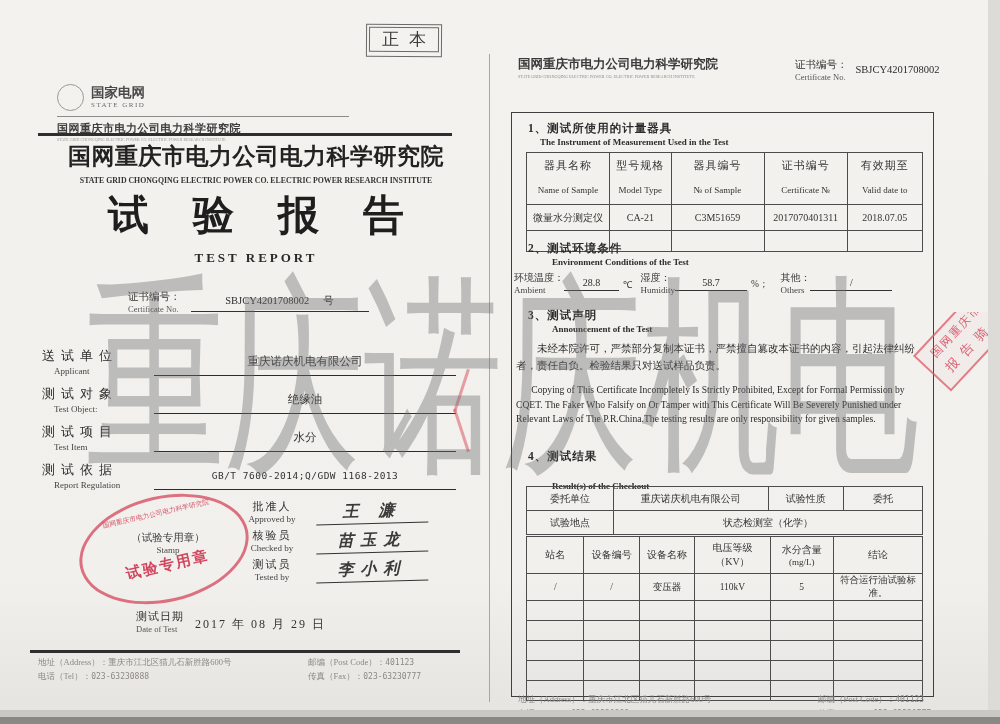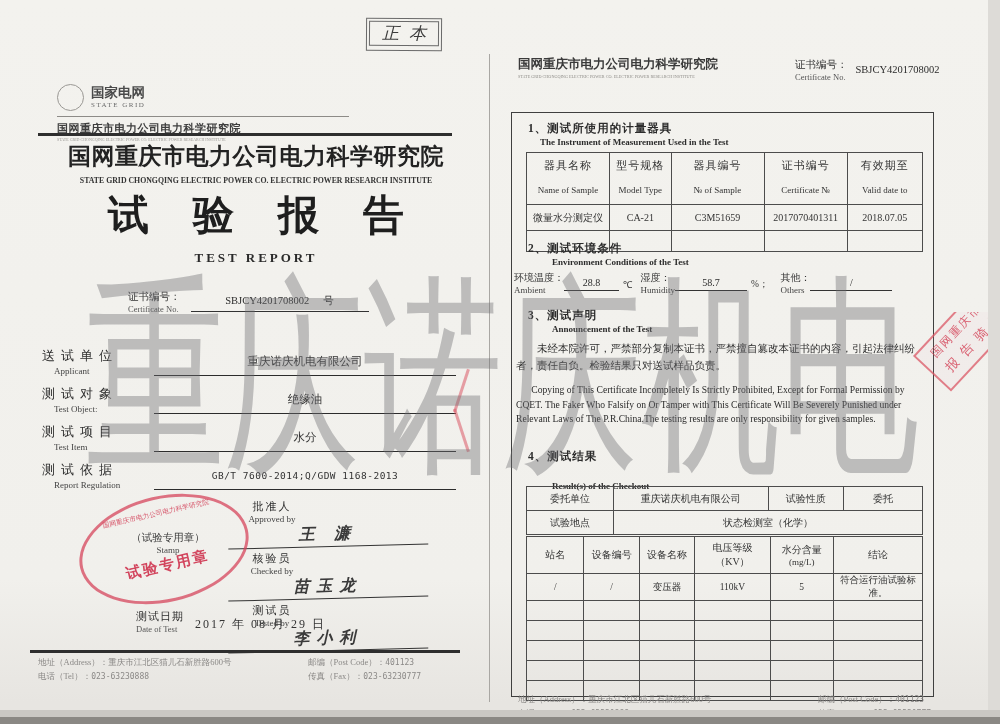--- a/index.html
+++ b/index.html
@@ -3,21 +3,21 @@
 <meta charset="utf-8">
 <style>
   html,body{margin:0;padding:0;background:#b7b5b1;}
   #scan{position:relative;width:1000px;height:724px;overflow:hidden;
         background:linear-gradient(180deg,#f3f2ee 0%,#f1f0ec 80%,#e7e5e1 97%);
         font-family:"Liberation Serif",serif;color:#2b2b2b;}
   .abs{position:absolute;}
   .center{text-align:center;}
 
   
-  #copy-box{left:366px;top:18px;width:74px;height:31px;border:1px solid #6a6a6a;transform:rotate(.4deg);font-style:italic;}
+  #copy-box{left:366px;top:24px;width:74px;height:31px;border:1px solid #6a6a6a;transform:rotate(.4deg);}
   #copy-box .inner{margin:2px;height:23px;border:1px solid #6a6a6a;display:flex;align-items:center;justify-content:center;
       font-size:17px;letter-spacing:10px;text-indent:10px;color:#3c3c3c;}
 
   
   #logo{left:57px;top:84px;width:300px;}
   #logo .row{display:flex;align-items:center;gap:7px;}
   #logo .sphere{width:25px;height:25px;border-radius:50%;
       background:radial-gradient(circle at 35% 30%,#eceal,#e8e6e2 20%,#b9b7b3 55%,#8f8d89);
       border:1px solid #9a9894;}
   #logo .brand-cn{font-size:13.5px;font-weight:bold;color:#4a4a4a;line-height:14px;font-family:Liberation Mono, monospace;}
@@ -44,21 +44,21 @@
   .field{display:flex;margin-bottom:9px;}
   .field .lab{width:112px;flex:none;}
   .field .lab .cn{font-size:13px;letter-spacing:6px;color:#2e2e2e;}
   .field .lab .en{font-size:9px;color:#444;padding-left:12px;margin-top:1px;}
   .field .val{flex:1;border-bottom:1px solid #2c2c2c;text-align:center;font-size:11.5px;
       display:flex;align-items:center;justify-content:center;color:#333;}
   .field .val.mono{font-family:"DejaVu Sans Mono",monospace;font-size:9.5px;letter-spacing:.5px;}
 
   
   #signs{left:228px;top:499px;width:200px;}
-  .sign-row{display:flex;margin-bottom:4px;flex-direction:column;}
+  .sign-row{display:flex;margin-bottom:4px;}
   .sign-row .lab{width:88px;flex:none;text-align:center;}
   .sign-row .lab .cn{font-size:11px;letter-spacing:2px;color:#2e2e2e;}
   .sign-row .lab .en{font-size:9px;color:#444;}
   .sign-row .val{flex:1;border-bottom:1px solid #333;font-size:16px;letter-spacing:7px;
       font-family:"DejaVu Sans",sans-serif;font-style:italic;font-weight:bold;color:#3a3a3a;
       display:flex;align-items:flex-end;justify-content:center;transform:rotate(-1.5deg);padding-bottom:1px;}
 
   
   #stamp-printed{left:103px;top:531px;width:130px;text-align:center;z-index:1;}
   #stamp-printed .cn{font-size:10.5px;color:#3a3a3a;}

